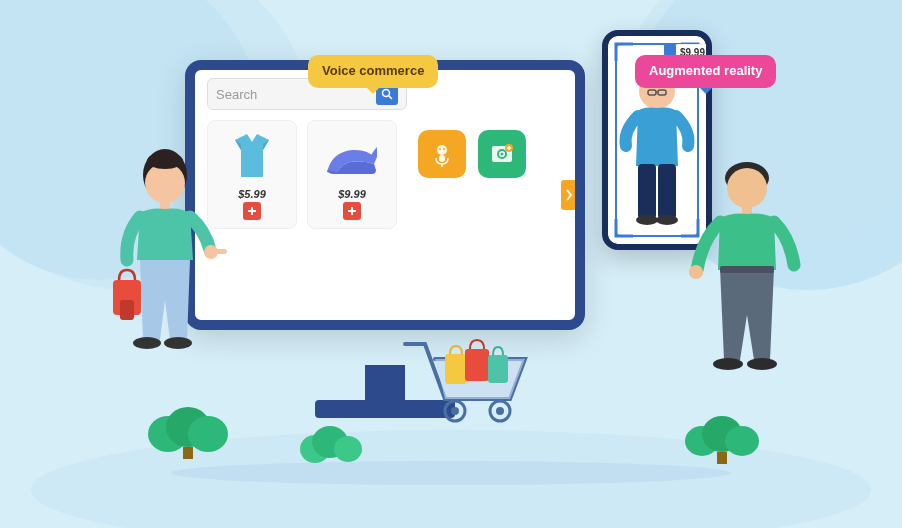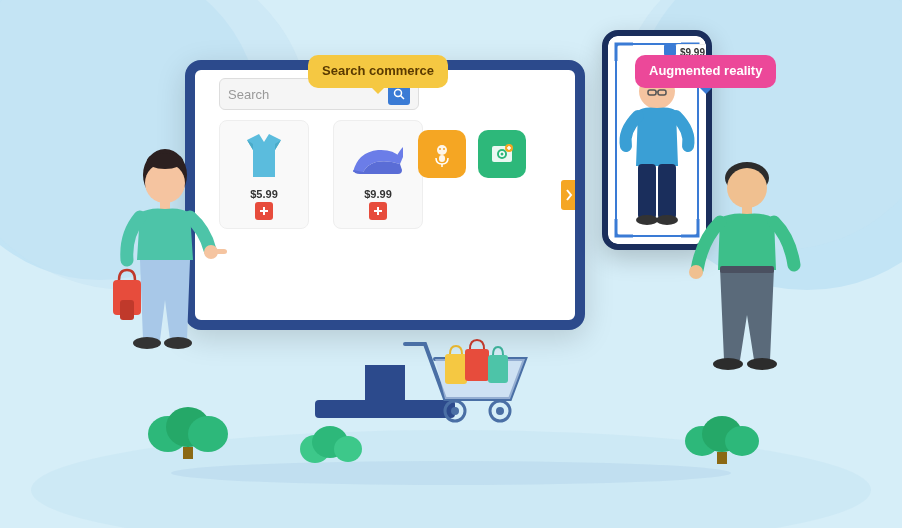--- a/index.html
+++ b/index.html
@@ -75,21 +75,21 @@
       bottom: -48px;
       left: 130px;
       width: 140px;
       height: 18px;
       background: #2c4a8c;
       border-radius: 4px;
     }
 
     
     .screen-content {
-      padding: 8px 24px;
+      padding: 8px 12px;
       height: 100%;
     }
     .search-bar {
       display: flex;
       align-items: center;
       background: #f5f5f5;
       border: 1px solid #ddd;
       border-radius: 6px;
       padding: 4px 8px;
       margin-bottom: 10px;
@@ -107,22 +107,23 @@
       border-radius: 3px;
       display: flex;
       align-items: center;
       justify-content: center;
       color: white;
       font-size: 11px;
     }
 
     .product-grid {
       display: flex;
-      gap: 24px;
+      gap: 10px;
       margin-top: 4px;
+      font-style: italic;
     }
     .product-card {
       background: #f9f9f9;
       border: 1px solid #eee;
       border-radius: 8px;
       padding: 8px;
       width: 90px;
       text-align: center;
     }
     .product-img {
@@ -376,21 +377,21 @@
             <polyline points="2,2 6,7 2,12" stroke="white" stroke-width="2" fill="none"></polyline>
           </svg>
       </div>
     </div>
 
     <div class="monitor-neck"></div>
     <div class="monitor-base"></div>
   </div>
 
   <div class="bubble bubble-voice">
-    <span>Search
+    <span>Voice
 commerce</span>
   </div>
   <div class="bubble bubble-ar">
     <span>Augmented
 reality</span>
   </div>
 
   <div class="icon-btn icon-btn-voice">
     <svg width="28" height="28" viewBox="0 0 28 28">
       <circle cx="14" cy="10" r="5" fill="white" opacity="0.9"></circle>

